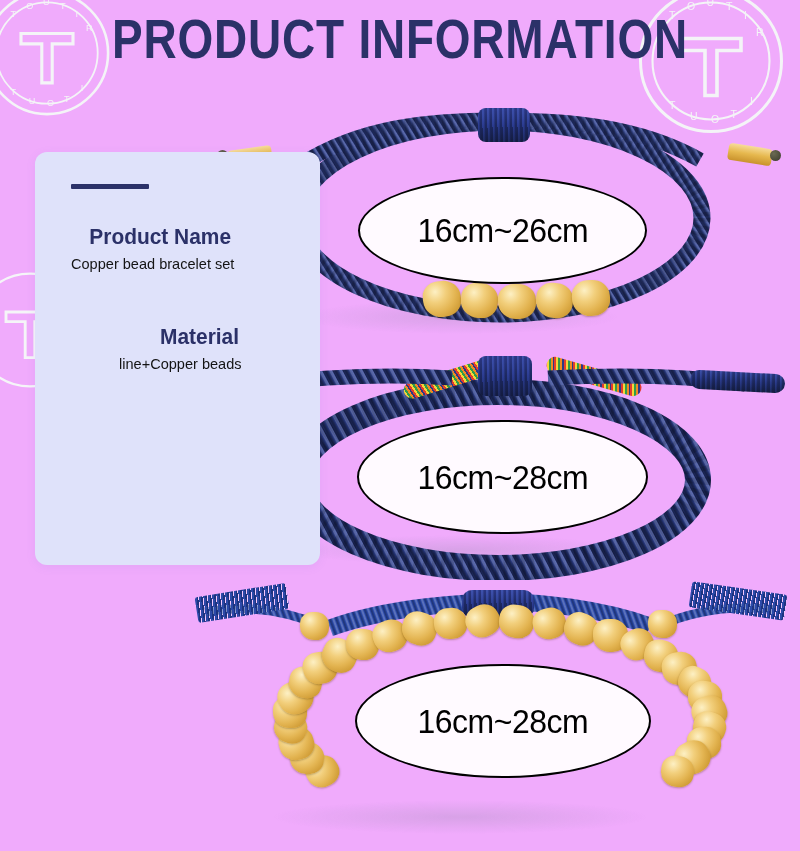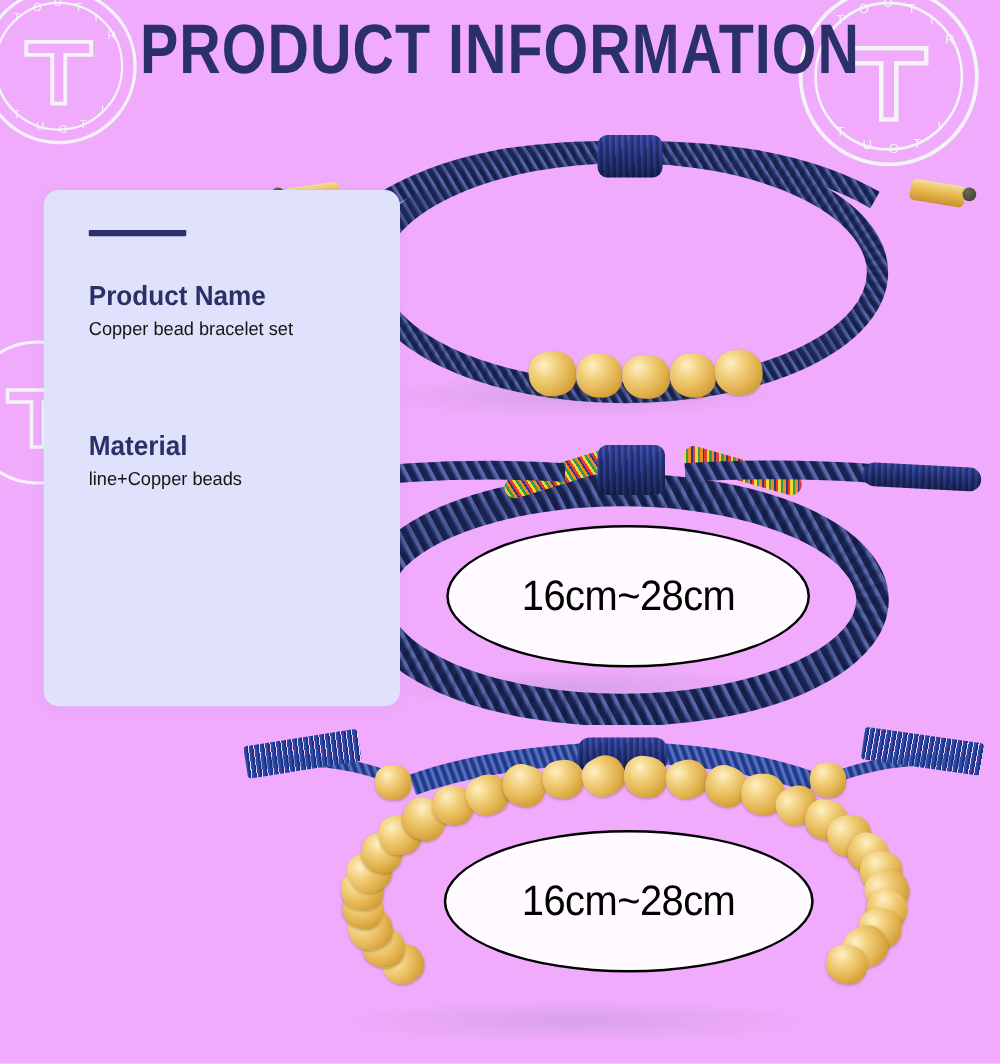--- a/index.html
+++ b/index.html
@@ -38,32 +38,32 @@
   
   .panel{
     position:absolute;left:35px;top:152px;width:285px;height:413px;
     background:#dfe2fa;border-radius:12px;z-index:4;
     box-shadow:0 2px 10px rgba(120,130,200,0.10);
   }
   .accent-bar{
     position:absolute;left:36px;top:32px;width:78px;height:5px;
     background:#2b3168;border-radius:1px;
   }
-  .spec{position:absolute;left:36px;}
+  .spec{position:absolute;left:36px;text-align:right;}
   .spec-label{
     font-weight:bold;font-size:22px;color:#2b3168;
     letter-spacing:0px;line-height:26px;white-space:nowrap;
     transform:scaleX(0.95);transform-origin:left center;
   }
   .spec-value{
     font-size:15px;color:#141414;line-height:20px;margin-top:4px;
     white-space:nowrap;transform:scaleX(0.97);transform-origin:left center;
   }
   .spec-0{top:72px;}
-  .spec-1{top:192px;}
+  .spec-1{top:172px;margin-left:48px;}
   .spec-2{top:288px;}
 
   
   .stage{position:absolute;left:0;top:0;width:800px;height:851px;z-index:3;}
   .br{position:absolute;}
 
   
   .size-badge{
     position:absolute;z-index:8;
     display:flex;align-items:center;justify-content:center;
@@ -257,20 +257,23 @@
 
       <div class="endcap" style="left:728px;top:146px;width:44px;height:17px;transform:rotate(9deg);"></div>
       <div class="endtip" style="left:770px;top:150px;"></div>
 
       <div class="bead" style="left:423px;top:281px;width:38px;height:36px;transform:rotate(-7deg);"></div>
       <div class="bead" style="left:461px;top:283px;width:37px;height:35px;transform:rotate(3deg);"></div>
       <div class="bead" style="left:498px;top:284px;width:38px;height:35px;transform:rotate(-2deg);"></div>
       <div class="bead" style="left:536px;top:283px;width:37px;height:35px;transform:rotate(5deg);"></div>
       <div class="bead" style="left:572px;top:280px;width:38px;height:36px;transform:rotate(-4deg);"></div>
 
+      <div class="size-badge" style="left:358px;top:177px;width:285px;height:103px;">
+        <span class="size-text">16cm~26cm</span>
+      </div>
     </div>
 
     <div class="br" style="left:0;top:340px;width:800px;height:240px;">
       <div class="shadow" style="left:290px;top:520px;width:340px;height:30px;position:absolute;top:195px;"></div>
 
       <svg width="800" height="240" style="position:absolute;left:0;top:0;">
         <defs>
           <linearGradient id="g2" x1="0" y1="0" x2="0" y2="1">
             <stop offset="0%" stop-color="#3a4da4"></stop>
             <stop offset="45%" stop-color="#253474"></stop>

